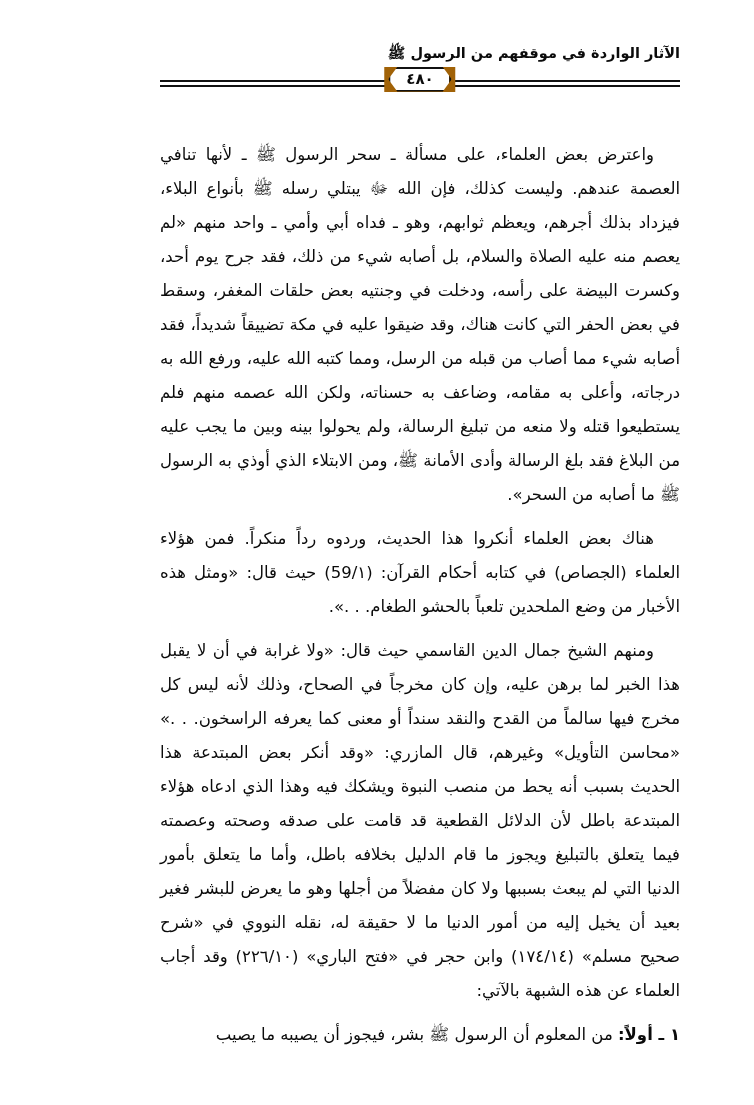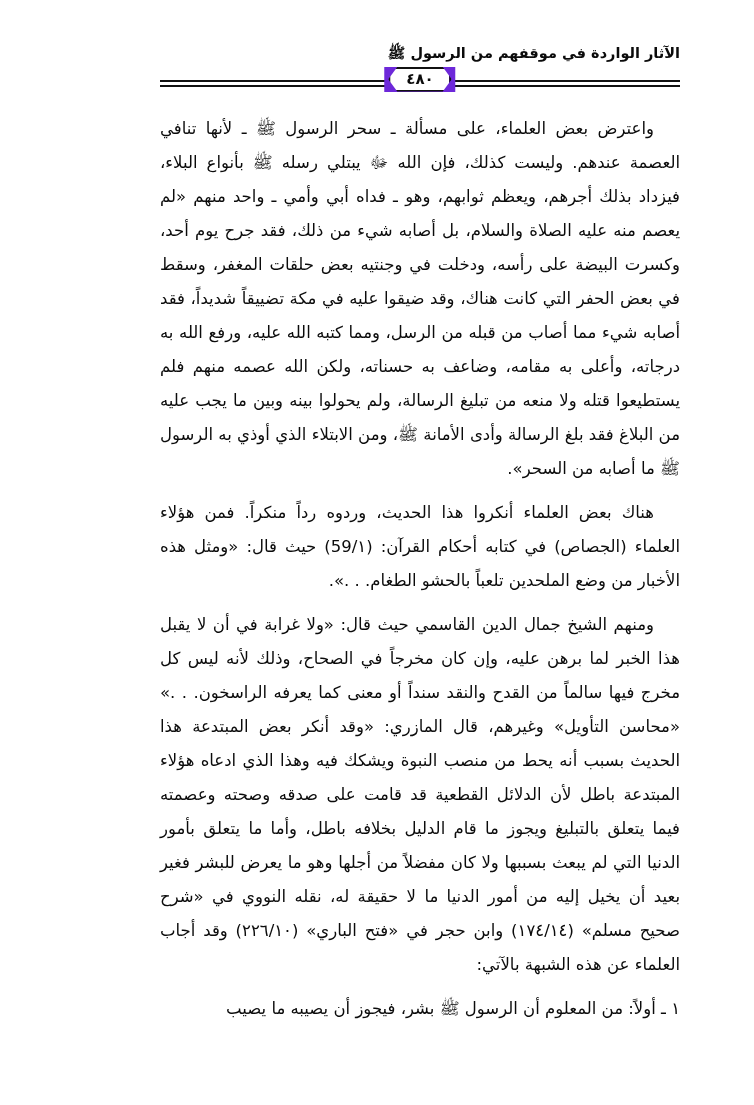--- a/index.html
+++ b/index.html
@@ -51,21 +51,21 @@
     height: 0;
     border-top: 2px solid #111;
   }
   .rule-line.one { top: 8px; }
   .rule-line.two { top: 13px; }
   .page-number-badge {
     position: absolute;
     left: 50%;
     transform: translateX(-50%);
     top: -5px;
-    background: #6d28d9;
+    background: #a16207;
     padding: 0 4px;
     display: flex;
     align-items: center;
     justify-content: center;
   }
   .hex {
     border: 2px solid #111;
     background: #fff;
     padding: 2px 16px;
     font-size: 15px;
@@ -77,34 +77,34 @@
     position: relative;
   }
 
   
   .content {
     direction: rtl;
     text-align: justify;
     text-align-last: right;
     font-size: 16.5px;
     line-height: 34px;
-    margin-top: 2px;
+    margin-top: 28px;
   }
   .para {
     margin: 0 0 2px 0;
     text-indent: 0;
   }
   .para.indent {
     text-indent: 26px;
   }
   .para + .para {
     margin-top: 10px;
   }
   .bold {
-    font-weight: normal;
+    font-weight: bold;
   }
 </style>
 </head>
 <body>
 
 <div class="page">
 
   <div class="header">
     <div class="header-title">الآثار الواردة في موقفهم من الرسول ﷺ</div>
     <div class="rule-wrap">

